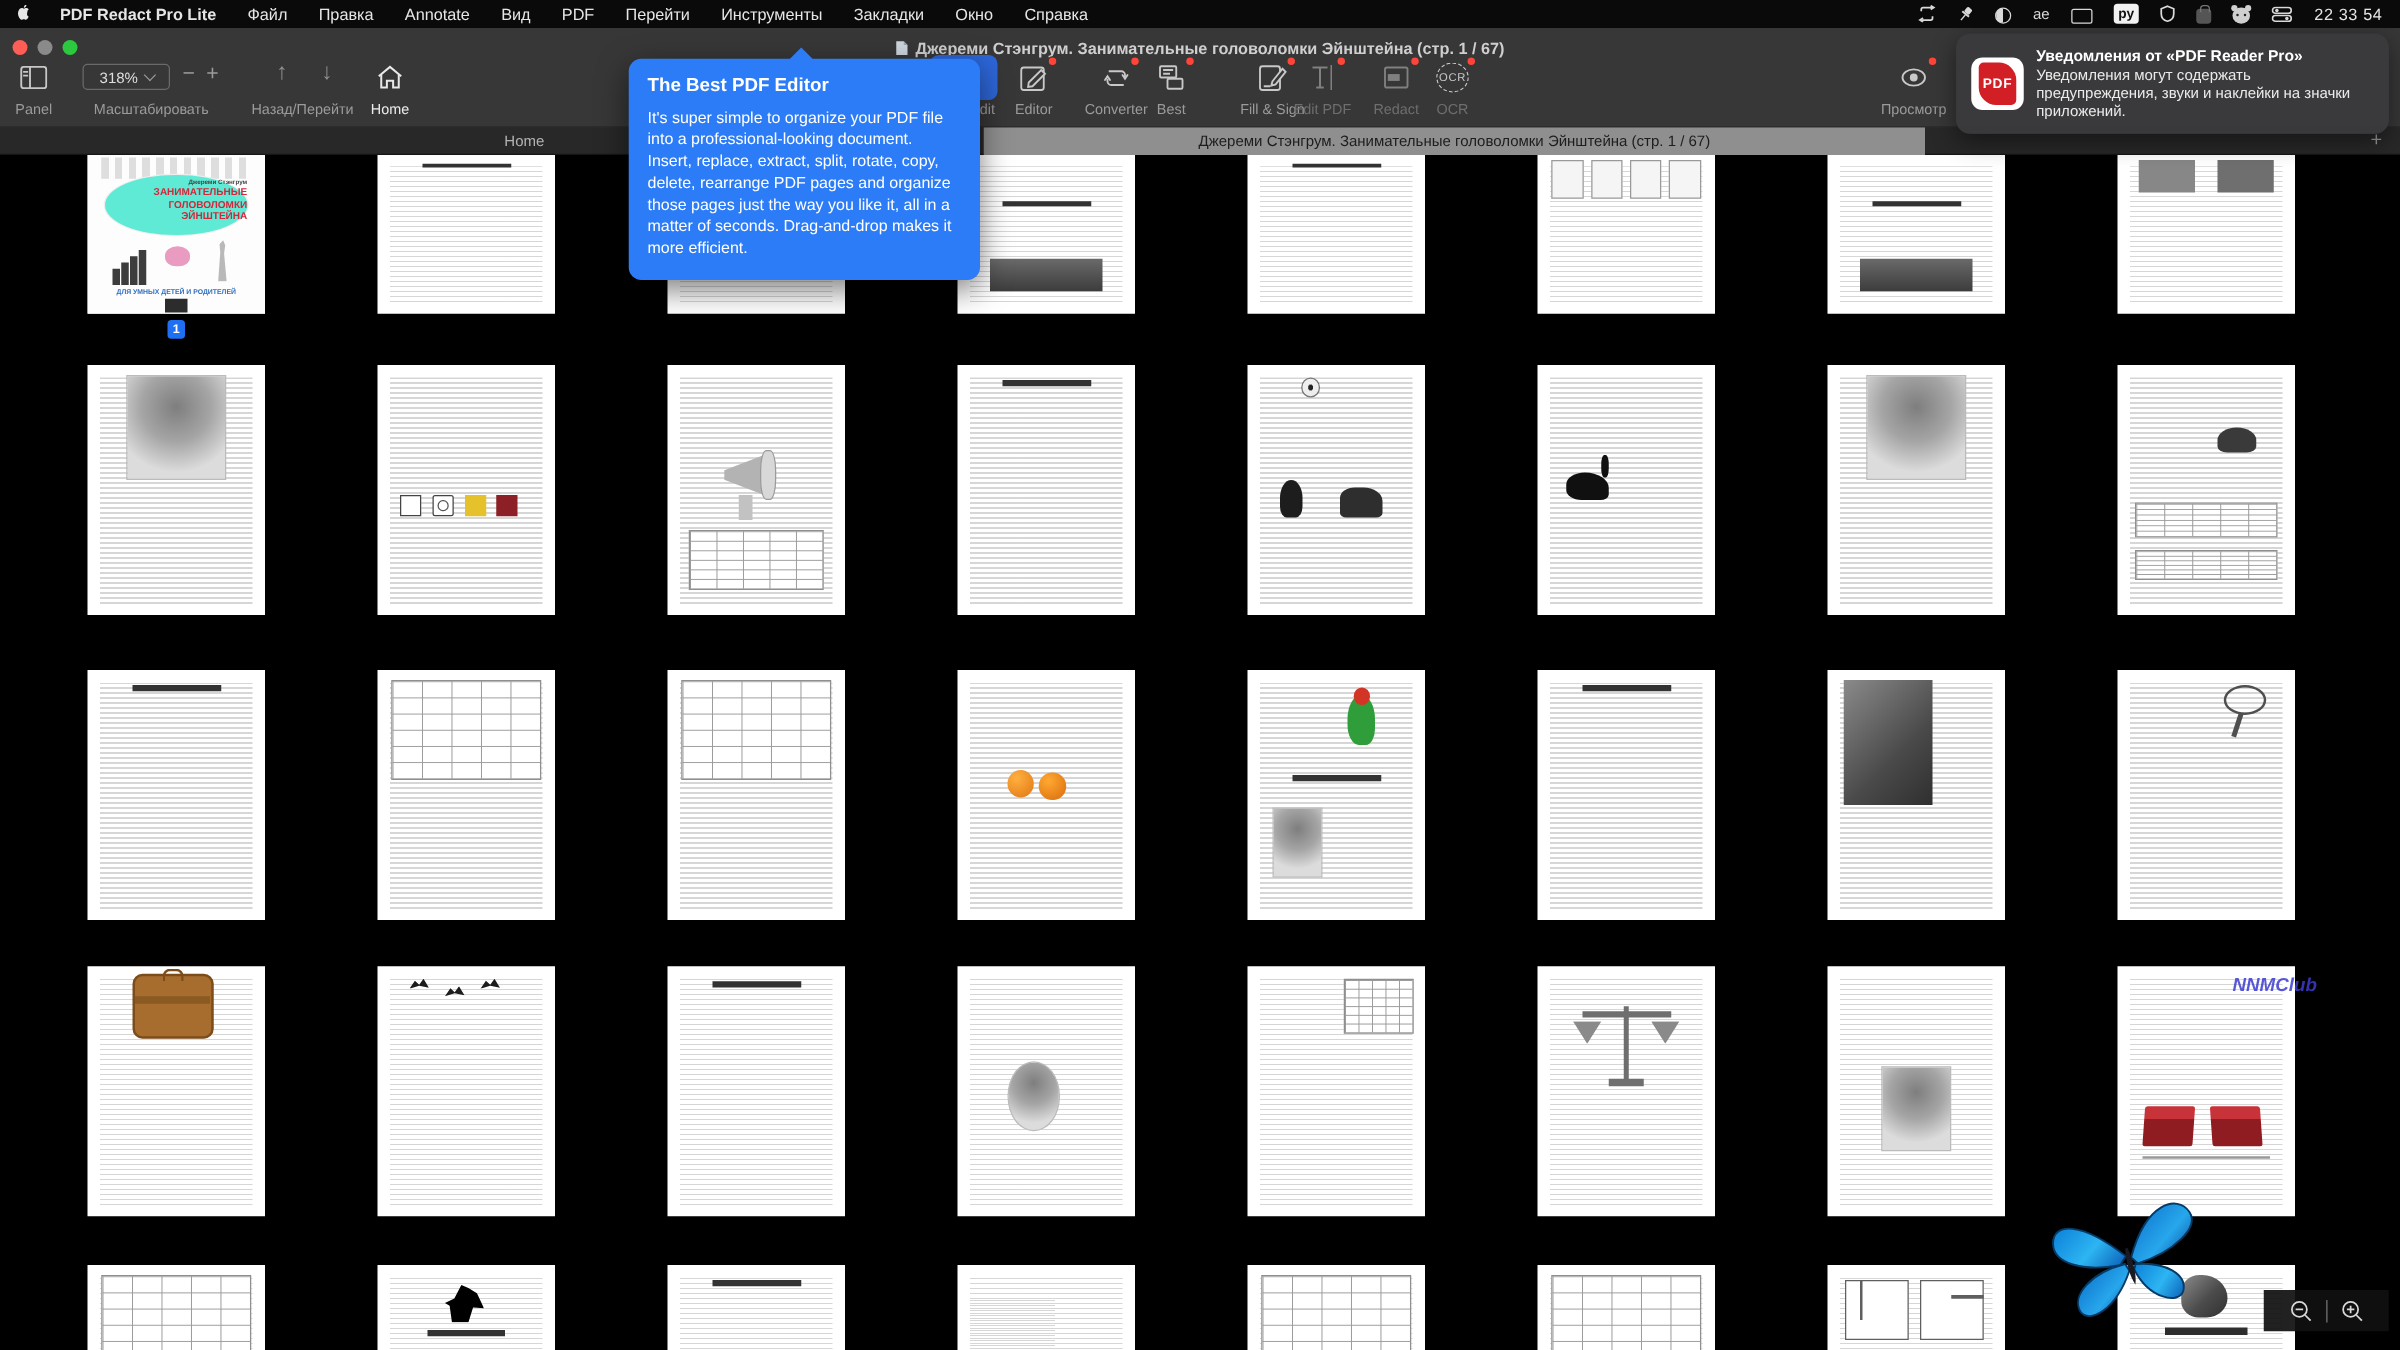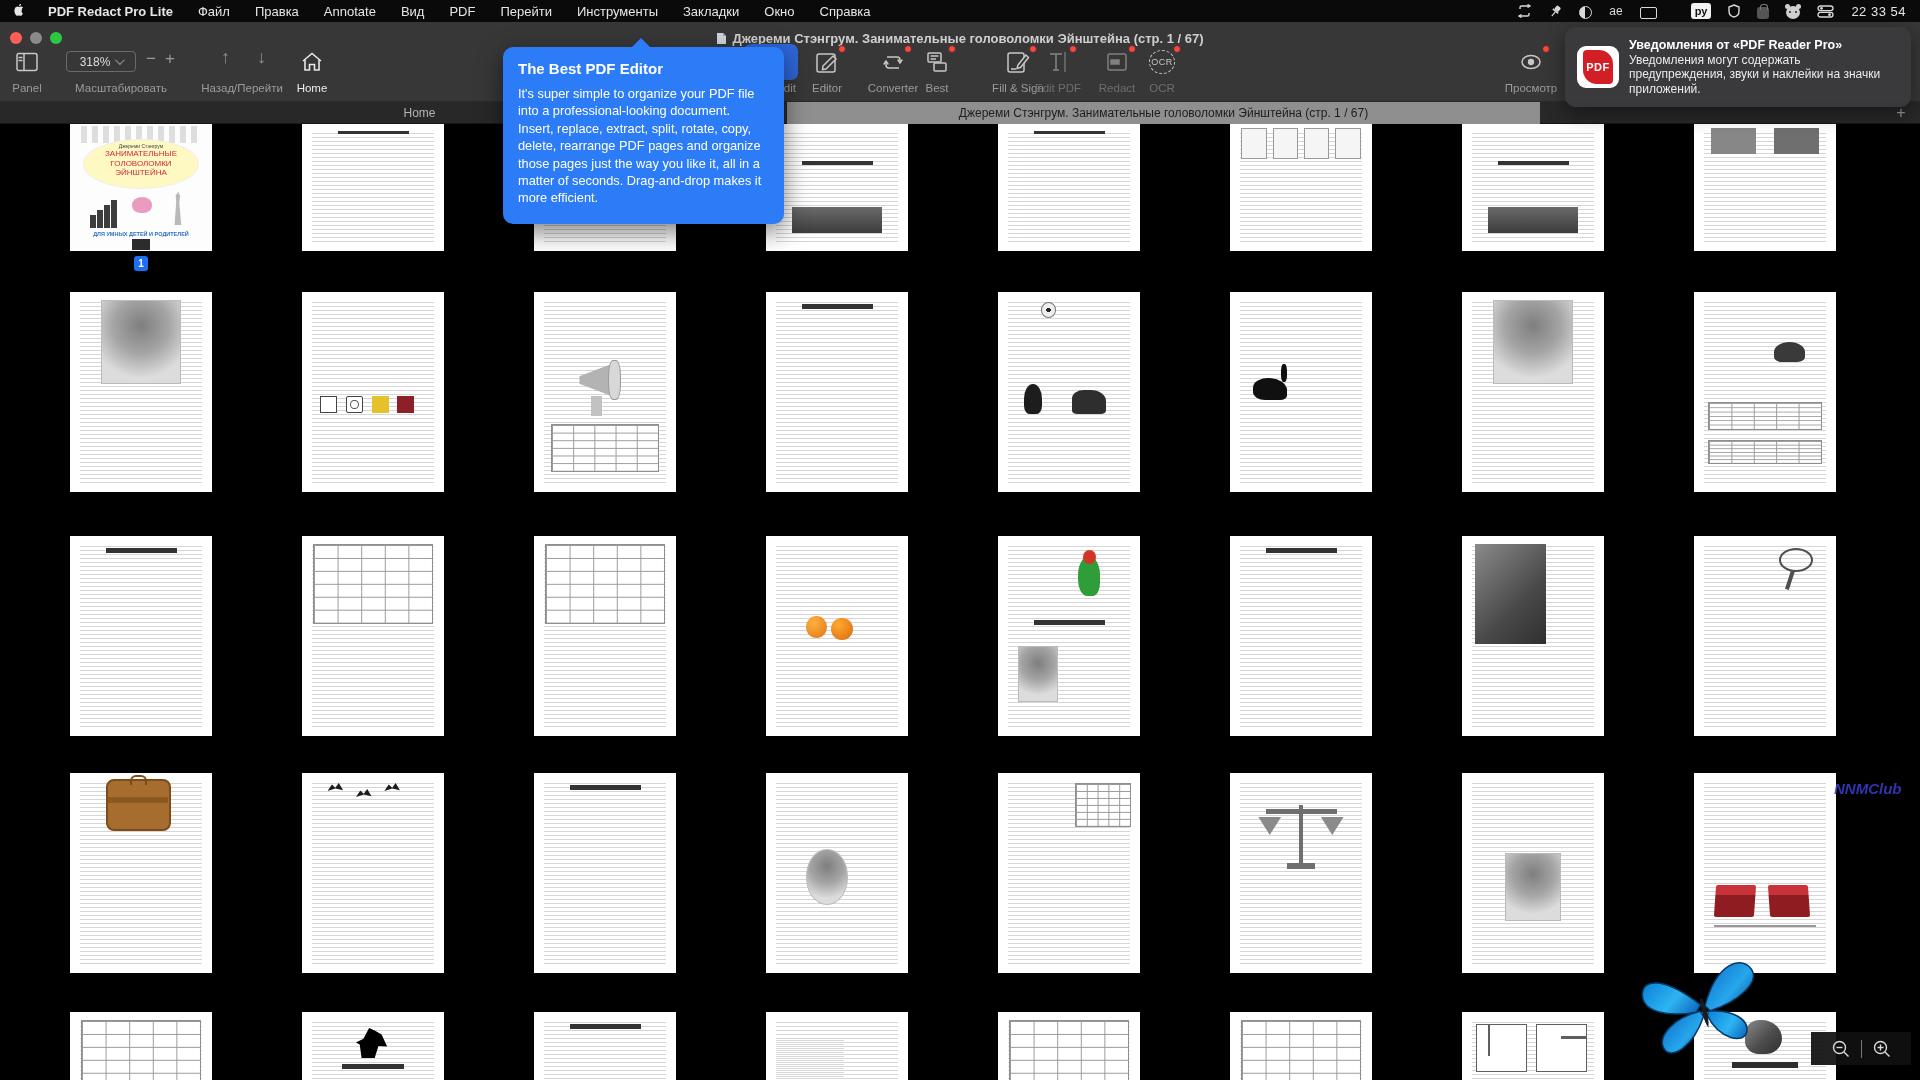--- a/index.html
+++ b/index.html
@@ -8,21 +8,21 @@
 
   
   .menubar { position:fixed; left:0; top:0; width:1920px; height:22px; background:#0a0a0a;
     display:flex; align-items:center; padding:0 14px; color:#e6e6e6; font-size:13px; z-index:90; }
   .menubar .apple { width:14px; height:16px; margin-right:4px; display:flex; align-items:center; }
   .menubar .appname { font-weight:bold; margin-left:16px; }
   .menu-items { display:flex; }
   .menu-items span { margin-left:25px; }
   .mb-right { margin-left:auto; display:flex; align-items:flex-end; gap:17px; }
   .st-ic { display:flex; align-items:center; justify-content:center; height:16px; color:#d9d9d9; }
-  .lang-badge { background:#f2f2f2; color:#111; border-radius:3px; font-size:11px; padding:1px 4px; font-weight:bold;margin-left:17px; }
+  .lang-badge { background:#f2f2f2; color:#111; border-radius:3px; font-size:11px; padding:1px 4px; font-weight:bold; }
   .contrast { width:13px; height:13px; border:1.5px solid #d9d9d9; border-radius:50%;
     background:linear-gradient(90deg,#d9d9d9 50%,transparent 50%); }
   .monitor { width:17px; height:12px; border:1.5px solid #d9d9d9; border-radius:2px; }
   .bagic { width:12px; height:12px; background:#555; border-radius:3px; position:relative; }
   .bagic:before { content:""; position:absolute; left:3px; top:-3px; width:6px; height:5px;
     border:1.5px solid #777; border-bottom:none; border-radius:3px 3px 0 0; }
   .bear { width:14px; height:13px; background:#cfcfcf; border-radius:50%; position:relative; }
   .bear:before,.bear:after { content:""; position:absolute; top:-2px; width:5px; height:5px; background:#cfcfcf; border-radius:50%; }
   .bear:before{ left:-1px; } .bear:after{ right:-1px; }
   .bear i { position:absolute; top:5px; width:2px; height:2px; background:#222; border-radius:50%; }
@@ -77,21 +77,21 @@
   .page { position:absolute; width:142px; background:#fff; overflow:hidden; }
   .tx { position:absolute; left:10px; right:10px; top:10px; bottom:8px;
     background:repeating-linear-gradient(to bottom,#b5b5b5 0,#b5b5b5 1px,transparent 1px,transparent 4px); opacity:.55; }
   .tx.short { right:45%; }
   .f { position:absolute; display:block; }
 
   .sel-badge { position:absolute; left:134px; top:132px; min-width:14px; height:15px; background:#1f6ff2;
     color:#fff; font-size:10px; font-weight:bold; border-radius:3px; display:flex; align-items:center;
     justify-content:center; padding:0 3px; z-index:6; }
 
-  .watermark { position:absolute; left:1834px; top:656px; color:#3d3dd2; font-size:15px;
+  .watermark { position:absolute; left:1786px; top:656px; color:#3d3dd2; font-size:15px;
     font-style:italic; font-weight:bold; opacity:.85; z-index:7; }
 
   .zoom-overlay { position:absolute; left:1811px; top:908px; width:100px; height:33px;
     background:rgba(16,16,16,.93); display:flex; align-items:center; justify-content:center; gap:10px; z-index:9; }
   .zoom-overlay .div { width:1px; height:18px; background:#777; }
 
   .butterfly { position:absolute; left:1642px; top:826px; width:124px; height:104px; z-index:8;
     transform:rotate(-14deg); }
 
   
@@ -348,21 +348,21 @@
     <svg width="20" height="20" viewBox="0 0 20 20" fill="none" stroke="#d8d8d8" stroke-width="1.4">
         <circle cx="8.5" cy="8.5" r="6"></circle>
         <line x1="5.5" y1="8.5" x2="11.5" y2="8.5"></line>
         <line x1="8.5" y1="5.5" x2="8.5" y2="11.5"></line>
         <line x1="13" y1="13" x2="17.5" y2="17.5"></line>
       </svg>
   </span>
 <div class="page" style="left: 70px; top: -1px; height: 128px;">
       <i class="f" style="left:0;top:0;width:100%;height:100%;background:#fdfdfd;"></i>
       <i class="f" style="left:8%;top:2%;width:84%;height:14%;background:repeating-linear-gradient(90deg,#c9c9c9 0 6px,transparent 6px 11px);opacity:.6;"></i>
-      <i class="f" style="left:10%;top:13%;width:80%;height:38%;background:#fef9c3;border-radius:50%;box-shadow:0 0 0 1px #eee;text-align:center;font-weight:normal;color:#d3263a;font-size:8px;line-height:1.15;padding-top:4px;font-style:normal;"><span style="display:block;font-size:5px;color:#444;">Джереми Стэнгрум</span>ЗАНИМАТЕЛЬНЫЕ<br>ГОЛОВОЛОМКИ<br>ЭЙНШТЕЙНА</i>
+      <i class="f" style="left:10%;top:13%;width:80%;height:38%;background:#5eead4;border-radius:50%;box-shadow:0 0 0 1px #eee;text-align:right;font-weight:bold;color:#d3263a;font-size:8px;line-height:1.15;padding-top:4px;font-style:normal;"><span style="display:block;font-size:5px;color:#444;">Джереми Стэнгрум</span>ЗАНИМАТЕЛЬНЫЕ<br>ГОЛОВОЛОМКИ<br>ЭЙНШТЕЙНА</i>
       <i class="f" style="left:14%;top:72%;width:4%;height:10%;background:#3d3d3d;"></i>
       <i class="f" style="left:19%;top:68%;width:4%;height:14%;background:#3d3d3d;"></i>
       <i class="f" style="left:24%;top:64%;width:4%;height:18%;background:#3d3d3d;"></i>
       <i class="f" style="left:29%;top:60%;width:4%;height:22%;background:#3d3d3d;"></i>
       <i class="f" style="left:44%;top:58%;width:14%;height:12%;background:#e99cc0;border-radius:50% 50% 45% 45%;"></i>
       <i class="f" style="left:72%;top:54%;width:8%;height:26%;background:#b9b9b9;clip-path:polygon(20% 100%,35% 30%,30% 10%,55% 0,70% 12%,62% 32%,80% 100%);"></i>
       <i class="f" style="left:4%;top:84%;width:92%;height:6%;text-align:center;color:#2f6fbe;font-size:5.5px;font-weight:bold;font-style:normal;">ДЛЯ УМНЫХ ДЕТЕЙ И РОДИТЕЛЕЙ</i>
       <i class="f" style="left:44%;top:91%;width:12%;height:8%;background:#2c2c2c;"></i>
     </div>
     <div class="page" style="left: 302px; top: -1px; height: 128px;">

